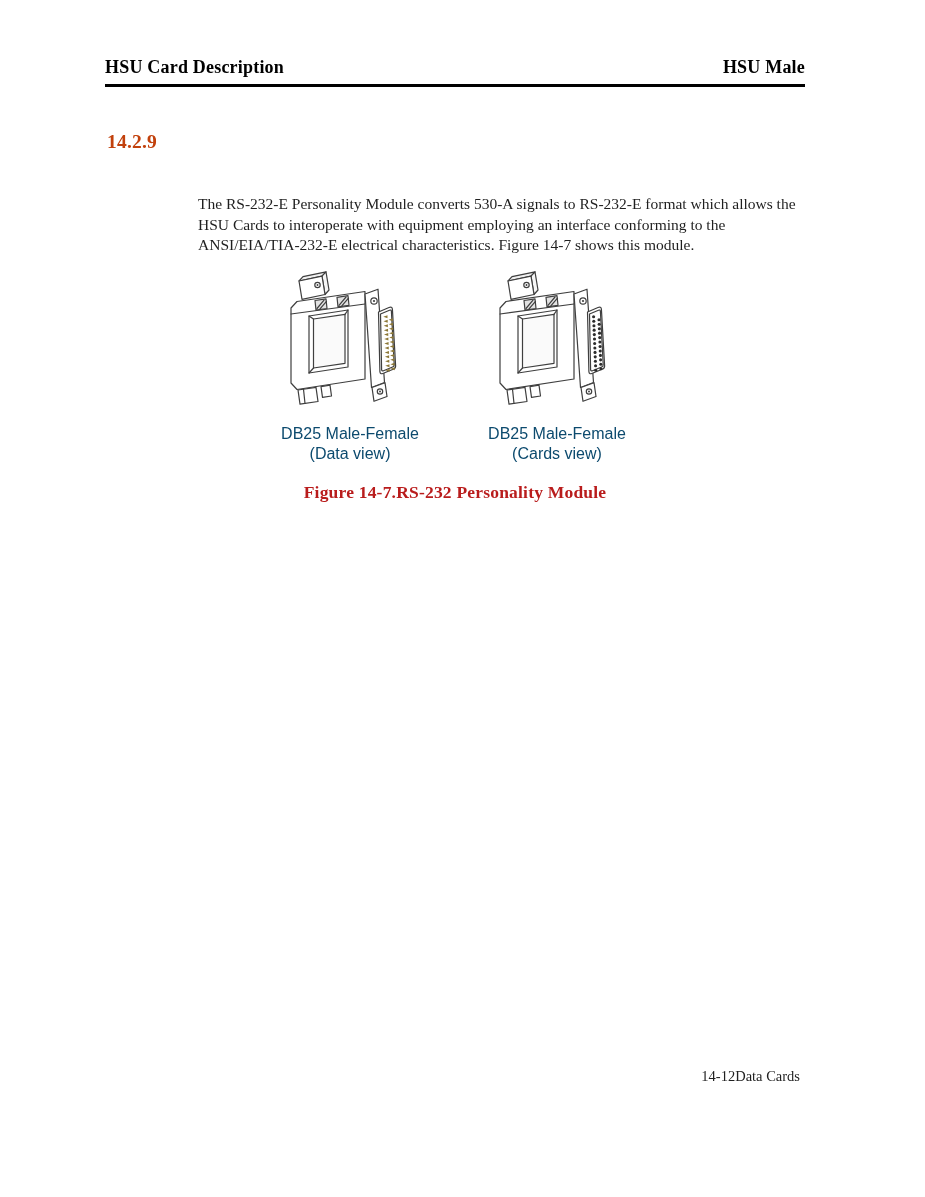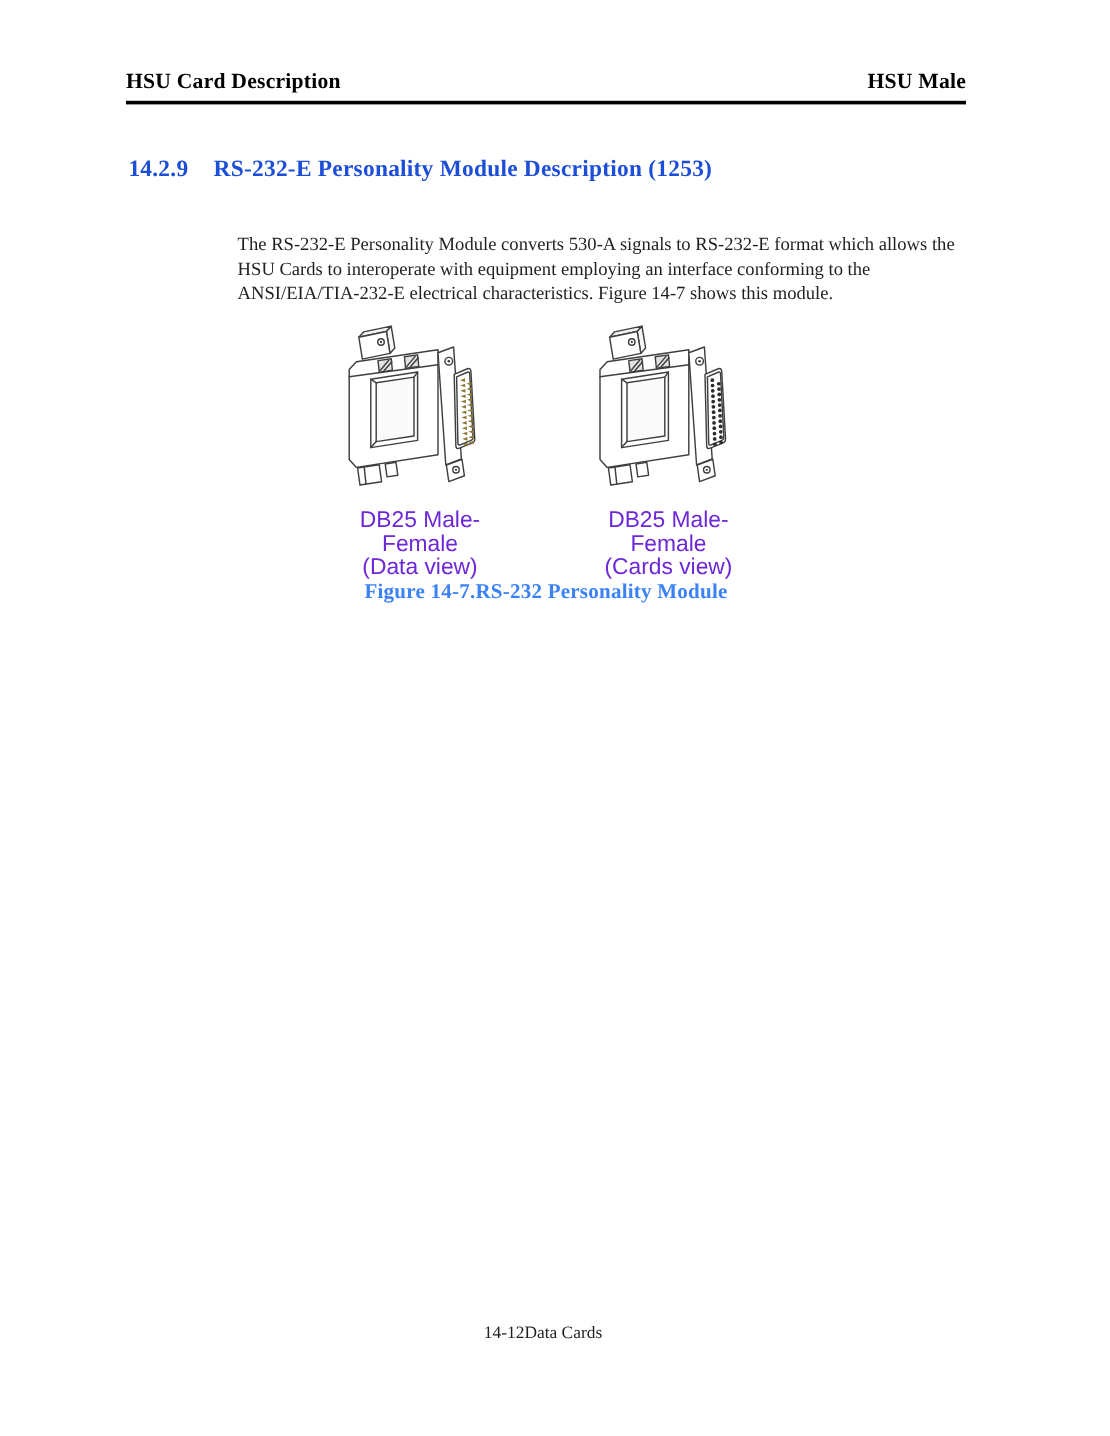--- a/index.html
+++ b/index.html
@@ -17,66 +17,65 @@
     position:absolute;left:105px;top:57px;width:700px;
     display:flex;justify-content:space-between;
     font-weight:bold;font-size:18px;letter-spacing:.2px;color:#000;
   }
   .header-rule{
     position:absolute;left:105px;top:84px;width:700px;height:3px;
     background:#000;
   }
   .section-heading{
     position:absolute;left:107px;top:131px;margin:0;
-    font-size:19.5px;font-weight:bold;color:#1d4ed8;
+    font-size:19.5px;font-weight:bold;color:#c2410c;
     display:flex;letter-spacing:.2px;
   }
   .sec-num{display:inline-block;width:71px;}
   .body-text{
     position:absolute;left:180px;top:176px;width:628px;margin:18px;
     font-size:15.5px;line-height:20.5px;color:#1f1f1f;
     text-align:left;
   }
   .figure-area{position:absolute;left:0;top:0;width:925px;height:0;margin:0;}
   .module-svg{position:absolute;}
   .module-svg.left{left:285px;top:268px;}
   .module-svg.right{left:494px;top:268px;}
   .diagram-caption{
     position:absolute;top:424px;width:146px;
     font-family:"Liberation Sans", sans-serif;
-    font-size:19px;line-height:19.5px;text-align:center;color:#6d28d9;
+    font-size:16px;line-height:19.5px;text-align:center;color:#0c4a6e;
   }
   .diagram-caption.left{left:277px;}
   .diagram-caption.right{left:484px;}
   .figure-caption{
     position:absolute;left:105px;top:482px;width:700px;
-    text-align:center;font-weight:bold;font-size:17.5px;color:#3b82f6;
+    text-align:center;font-weight:bold;font-size:17.5px;color:#b91c1c;
     letter-spacing:.2px;
   }
   .page-footer{
-    position:absolute;left:105px;top:1103px;width:695px;
-    display:flex;justify-content:center;
+    position:absolute;left:105px;top:1068px;width:695px;
+    display:flex;justify-content:flex-end;
     font-size:14.5px;color:#1f1f1f;
   }
   .footer-right{}
 </style>
 </head>
 <body>
 
 <div class="page">
 
   <header class="running-header">
     <span>HSU Card Description</span>
     <span>HSU Male</span>
   </header>
   <div class="header-rule"></div>
 
   <h1 class="section-heading">
     <span class="sec-num">14.2.9</span>
-    <span class="sec-title">RS-232-E Personality Module Description (1253)</span>
   </h1>
 
   <p class="body-text">The RS-232-E Personality Module converts 530-A signals to RS-232-E format which allows the HSU Cards to interoperate with equipment employing an interface conforming to the ANSI/EIA/TIA-232-E electrical characteristics. Figure 14-7 shows this module.</p>
 
   <div class="figure-area">
 
     <svg class="module-svg left" width="128" height="147" viewBox="0 0 128 147" xmlns="http://www.w3.org/2000/svg">
       <g fill="#ffffff" stroke="#3f3f3f" stroke-width="1.2" stroke-linejoin="round" stroke-linecap="round">
 
         <polygon points="14,13 18,8.6 41,3.8 37,8.2" fill="#f0f0f0"></polygon>

